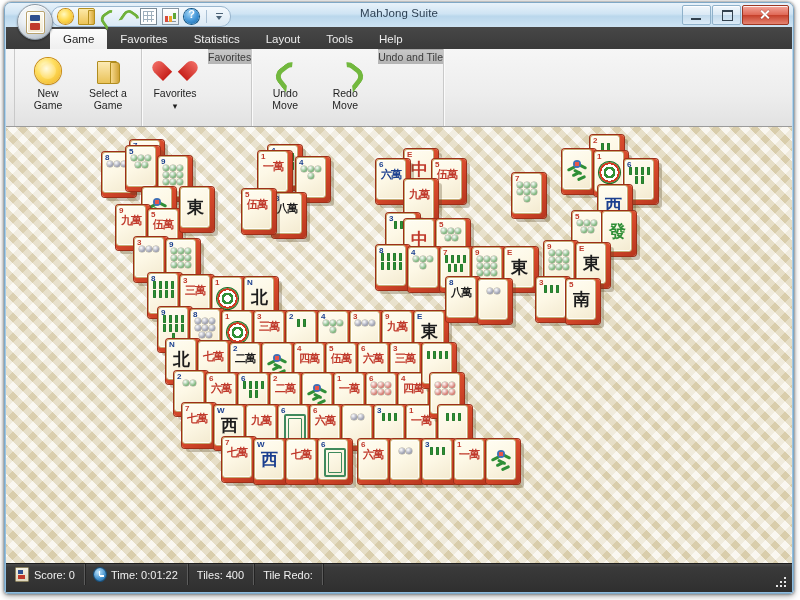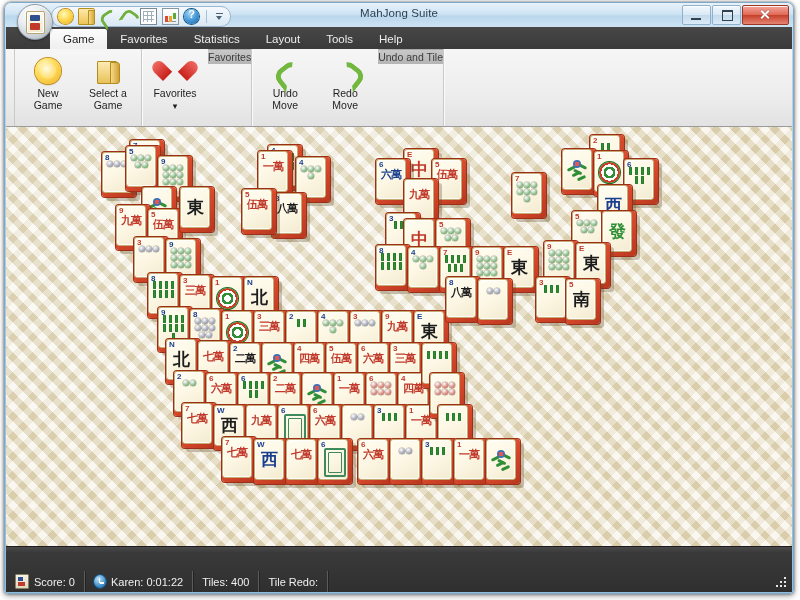--- a/index.html
+++ b/index.html
@@ -266,23 +266,23 @@
     box-shadow:0 0 0 1px #1d6a23;
   }
   .blank{
     position:absolute;left:5px;top:8px;width:18px;height:25px;
     border:2px solid #3f8a5c;border-radius:2px;
   }
   .blank:after{content:"";position:absolute;left:2px;top:2px;right:2px;bottom:2px;border:1px solid #3f8a5c;border-radius:1px;}
 
   
   #statusbar{
-    position:absolute;left:1px;bottom:1px;right:1px;height:46px;
+    position:absolute;left:1px;bottom:1px;right:1px;height:29px;
     background:linear-gradient(to bottom,#4a4a4a 0%,#3a3a3a 12%,#2f2f2f 100%);
-    display:flex;align-items:flex-end;box-sizing:border-box;
+    display:flex;align-items:flex-start;box-sizing:border-box;
     border-top:1px solid #1d1d1d;
   }
   .scell{
     height:21px;display:flex;align-items:center;gap:5px;padding:0 9px;
     font-size:11px;color:#f0f0f0;border-right:1px solid #5c5c5c;
     box-shadow:1px 0 0 #232323;white-space:nowrap;
   }
   .scell .sic{width:12px;height:13px;position:relative;flex:none;}
   .si-score{background:linear-gradient(to bottom,#f5f2e4,#ddd6bd);border:1px solid #8a8160;border-radius:1px;}
   .si-score:after{content:"";position:absolute;left:2px;top:2px;width:5px;height:4px;background:#2f4f8f;}
@@ -1357,21 +1357,21 @@
       </div>
     </div>
 
   <div id="statusbar">
     <div class="scell">
       <span class="sic si-score"></span>
       <span>Score: 0</span>
     </div>
     <div class="scell">
       <span class="sic si-time"></span>
-      <span>Karen: 0:01:22</span>
+      <span>Time: 0:01:22</span>
     </div>
     <div class="scell">
       <span>Tiles: 400</span>
     </div>
     <div class="scell">
       <span>Tile Redo:</span>
     </div>
     <div id="grip"></div>
   </div>
 

